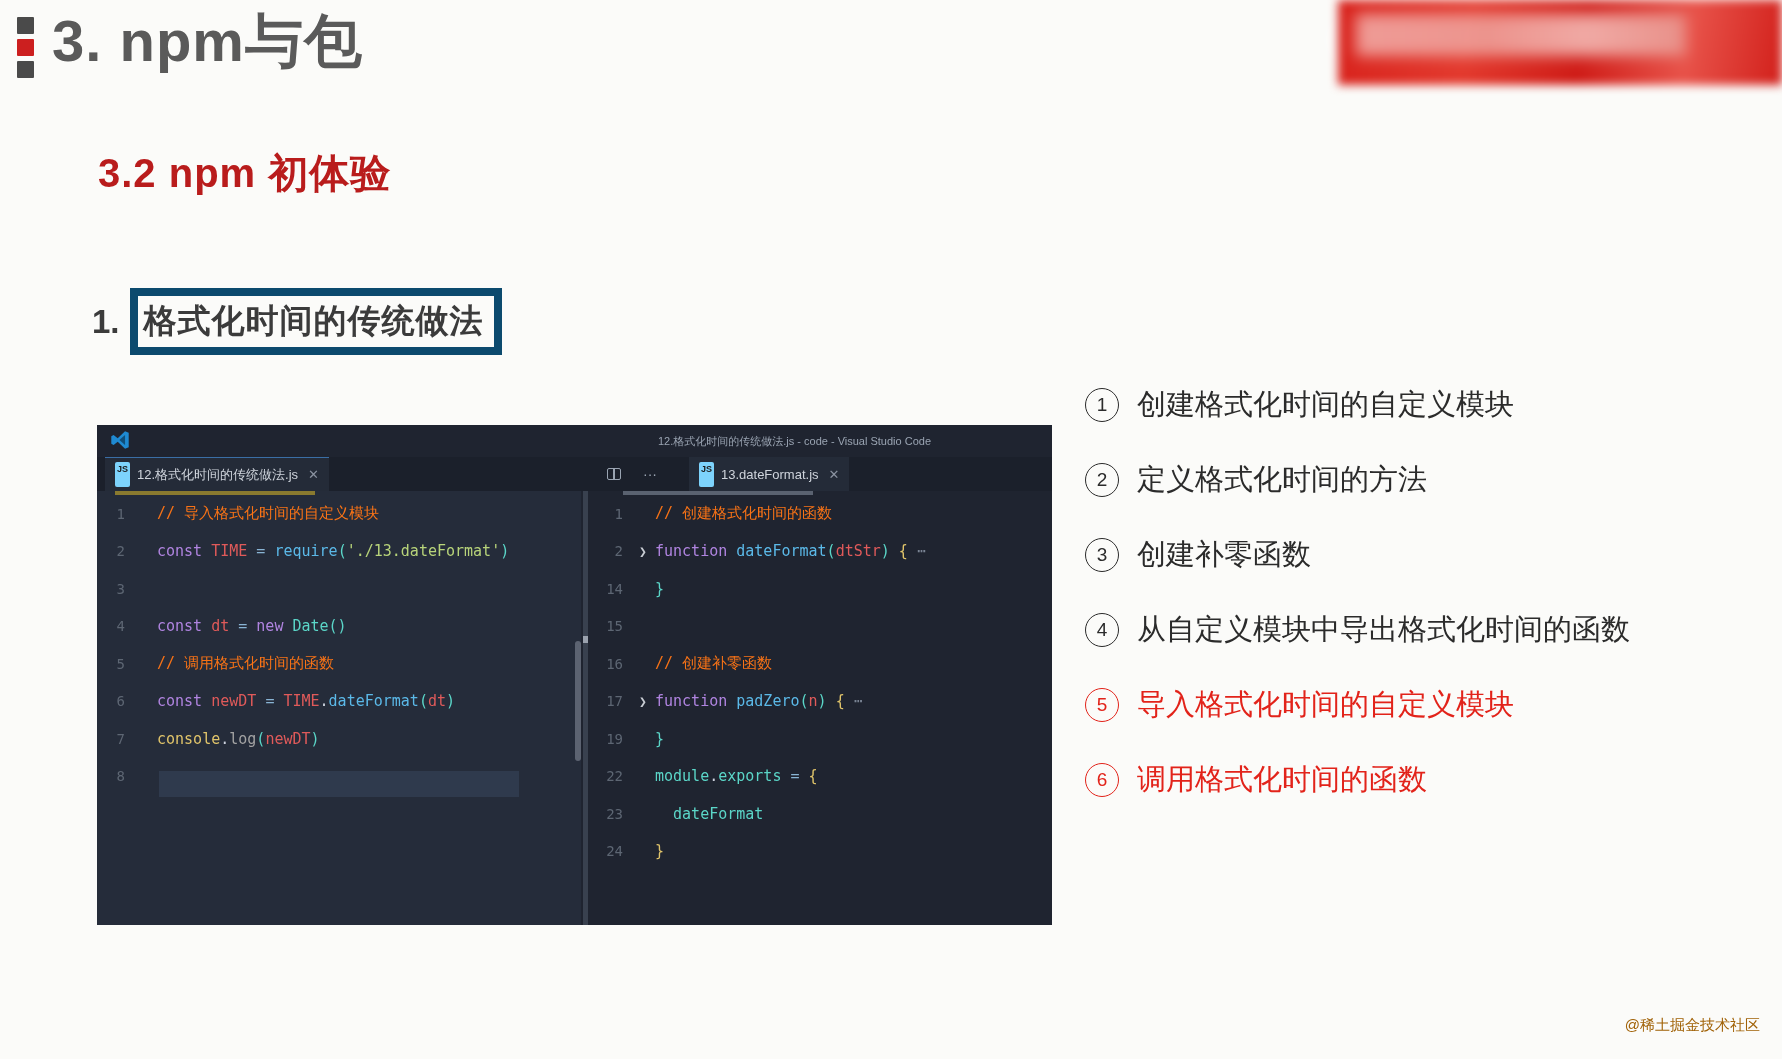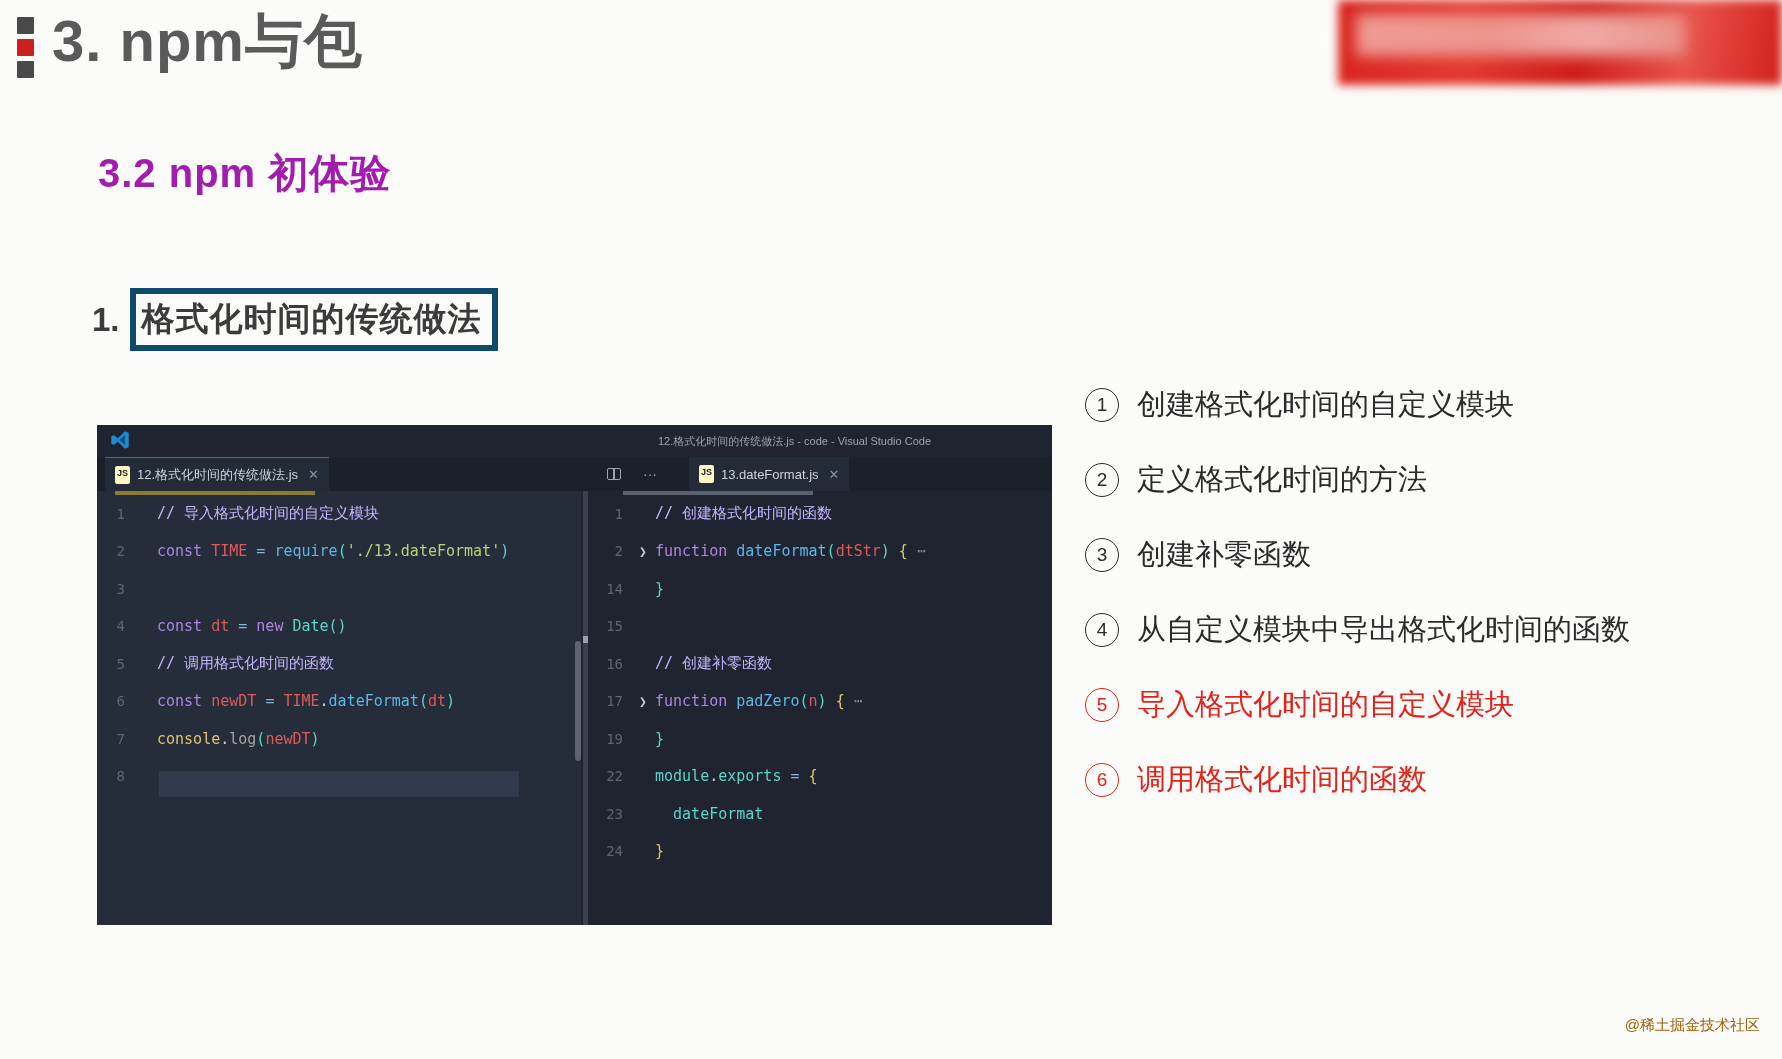--- a/index.html
+++ b/index.html
@@ -17,27 +17,27 @@
   .bullet-mark i.dark { height: 17px; background: #4a4a4a; }
   .bullet-mark i.red  { height: 17px; background: #cc1f1f; margin: 5px 0; }
 
   .slide-title {
     position: absolute; left: 52px; top: 3px;
     font-size: 58px; font-weight: bold; color: #5a5a5a;
     letter-spacing: 1px; white-space: nowrap; text-align: right;
   }
   .sub-title {
     position: absolute; left: 98px; top: 146px;
-    font-size: 40px; font-weight: bold; color: #a21caf;
+    font-size: 40px; font-weight: bold; color: #b91c1c;
     letter-spacing: 1px; white-space: nowrap;
   }
   .point-row { position: absolute; left: 92px; top: 288px; display: flex; align-items: center; }
   .point-num { font-size: 33px; font-weight: bold; color: #3b3b3b; margin-right: 10px; }
   .point-boxed {
-    border: 6px solid #0c4a6e;
+    border: 8px solid #0c4a6e;
     padding: 8px 10px 10px 6px;
     font-size: 33px; font-weight: bold; color: #3b3b3b;
     letter-spacing: 1px; line-height: 1; white-space: nowrap;
   }
 
   
   .vscode {
     position: absolute; left: 97px; top: 425px;
     width: 955px; height: 500px;
     background: #1f2430; overflow: hidden;
@@ -54,22 +54,22 @@
   }
   .vsc-tabbar { position: relative; height: 34px; background: #1b202b; }
   .tab {
     position: absolute; top: 0; height: 34px;
     display: flex; align-items: center; padding: 0 10px;
     font-size: 13px; color: #cfd4dc; white-space: nowrap;
   }
   .tab.left  { left: 8px; background: #242b38; border-top: 1px solid #3a6ea5; }
   .tab.right { left: 592px; background: #242b38; }
   .tab .ficon {
-    display: inline-block; width: 15px; height: 18px; margin-right: 7px;
-    background: #fef9c3; color: #1c1c1c; font-size: 9px; font-weight: bold;
+    display: inline-block; width: 15px; height: 25px; margin-right: 7px;
+    background: #7dd3fc; color: #1c1c1c; font-size: 9px; font-weight: bold;
     text-align: center; line-height: 15px; border-radius: 2px;
   }
   .tab .tclose { margin-left: 10px; font-size: 13px; color: #8b93a1; }
   .tabbar-actions {
     position: absolute; left: 510px; top: 0; height: 34px;
     display: flex; align-items: center; gap: 22px; color: #9aa4b2; font-size: 14px;
   }
   .split-icon { width: 14px; height: 12px; border: 1.5px solid #9aa4b2; border-radius: 2px; position: relative; }
   .split-icon::after { content:""; position:absolute; left: 5px; top: -1px; bottom: -1px; width: 1.5px; background: #9aa4b2; }
 
@@ -87,21 +87,21 @@
   .code-line { position: relative; height: 37.5px; display: flex; align-items: center; }
   .ln {
     width: 44px; text-align: right; padding-right: 16px;
     color: #5d6673; font-size: 14px; flex: none;
   }
   .pane.right .ln { width: 56px; }
   .fold { width: 14px; color: #c9cdd4; font-size: 13px; flex: none; margin-right: 2px; }
   .ctext { white-space: pre; }
 
   
-  .c-com  { color: #c4b5fd; }
+  .c-com  { color: #f97316; }
   .c-kw   { color: #b084e0; }
   .c-var  { color: #e05a5a; }
   .c-op   { color: #89b4d4; }
   .c-fn   { color: #5bb9e8; }
   .c-str  { color: #b8d47a; }
   .c-obj  { color: #e0c46a; }
   .c-plain{ color: #cdd3de; }
   .c-punc { color: #5bd6c8; }
   .c-blue { color: #a3a3a3; }
   .c-dots { color: #7a8494; }

